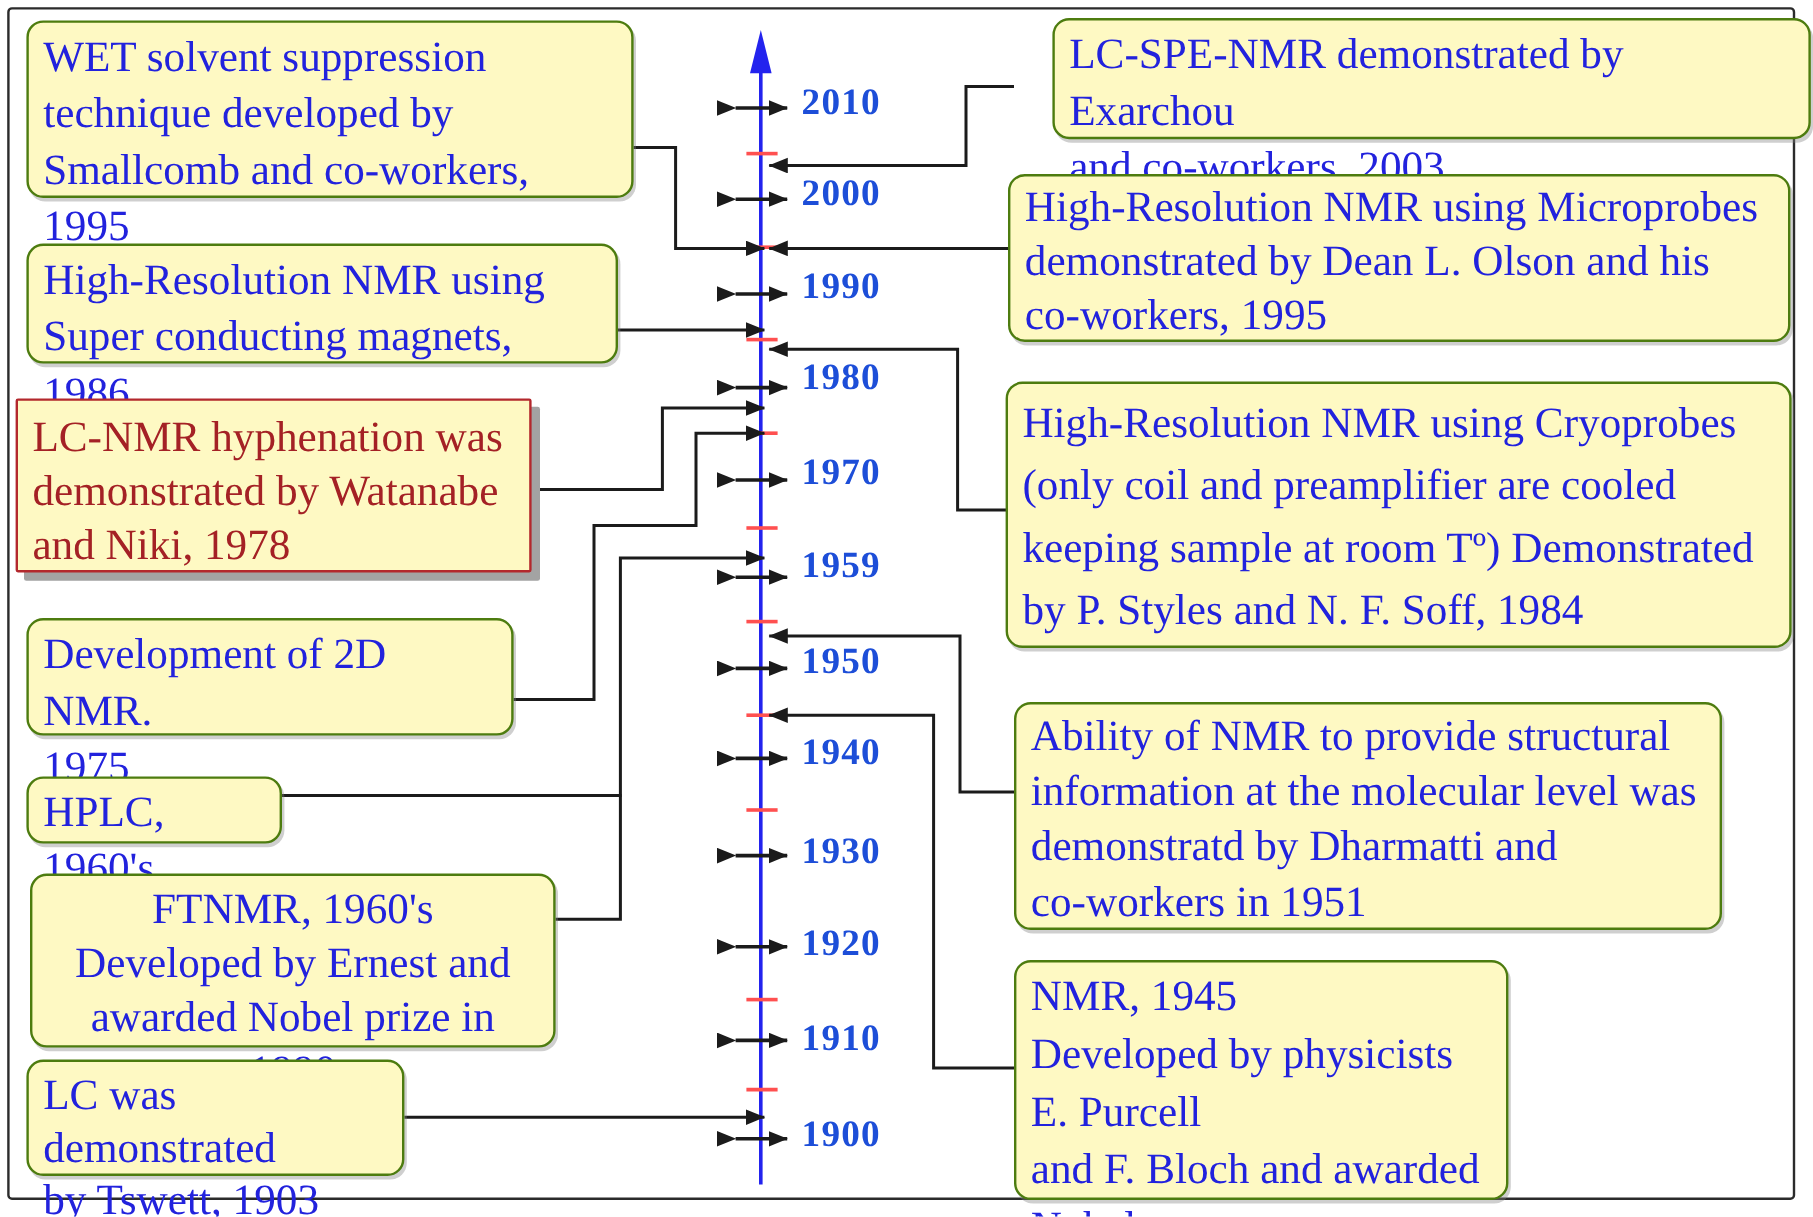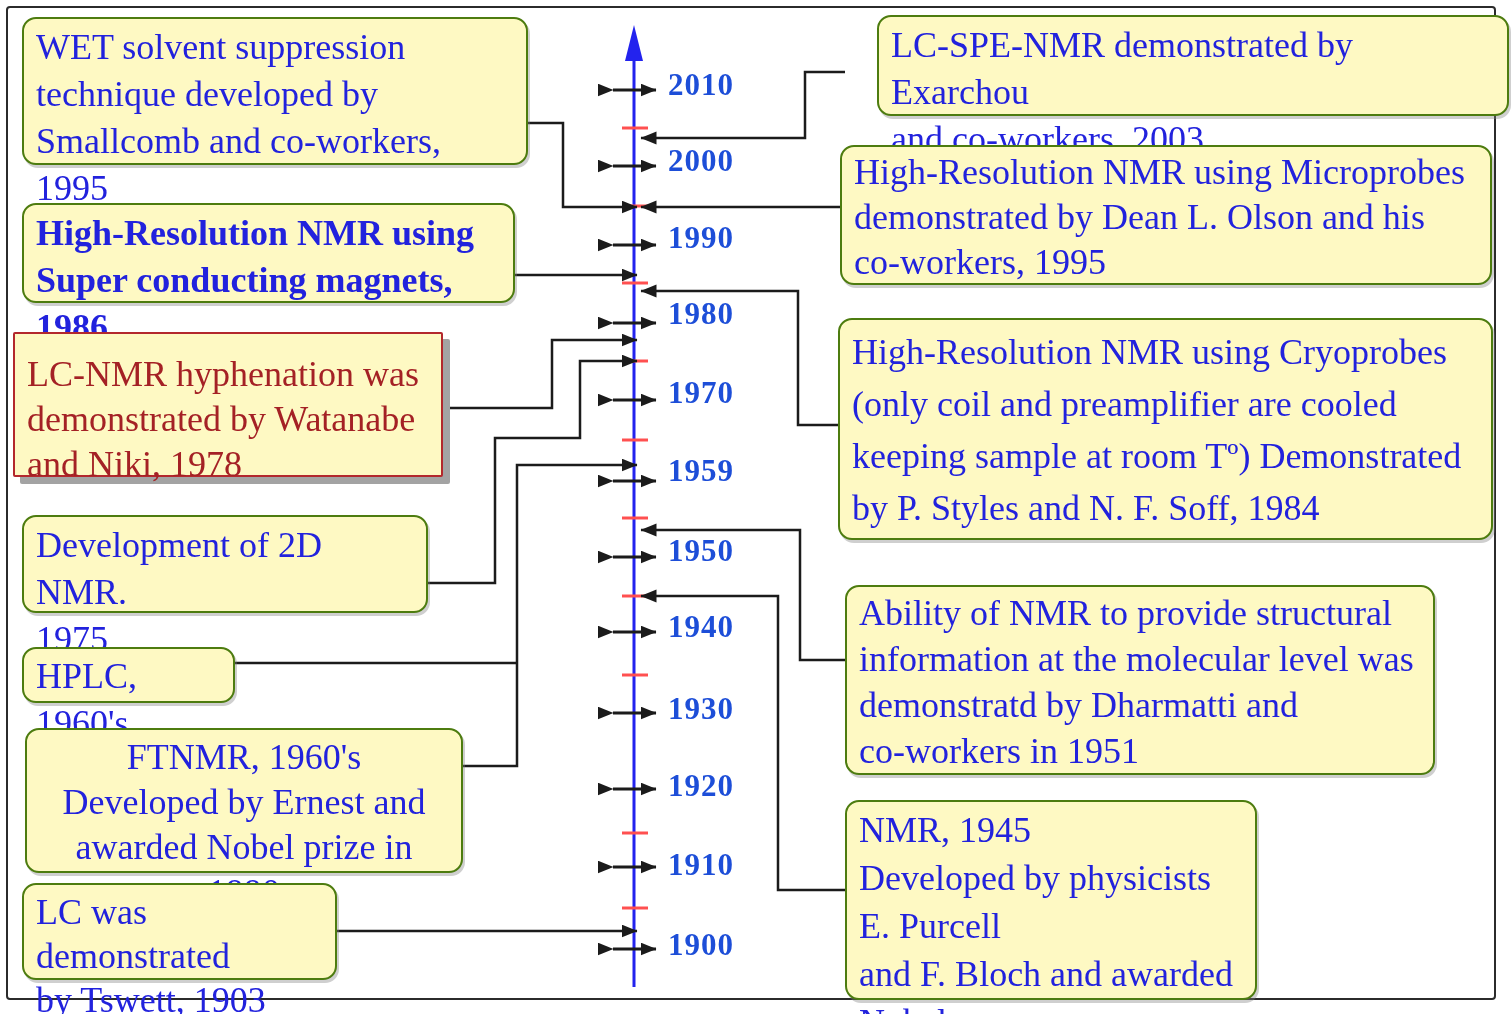--- a/index.html
+++ b/index.html
@@ -24,21 +24,21 @@
     color:#2222dd;
     font-size:36px;line-height:47px;
     padding:5px 12px;
     white-space:pre-line;
     z-index:3;
   }
   .evt.red{
     border-color:#b3282d;border-radius:2px;
     color:#a42125;
     box-shadow:7px 7px 0 #a3a3a3;
-    line-height:45px;padding:18px 12px;
+    line-height:45px;padding:8px 12px;
   }
   .yr{
     position:absolute;left:668px;
     font-weight:bold;font-size:31px;line-height:32px;
     color:#1d4ed8;letter-spacing:1px;
     z-index:2;
   }
 </style>
 </head>
 <body>
@@ -113,21 +113,21 @@
   <div class="yr" style="top:611px">1940</div>
   <div class="yr" style="top:693px">1930</div>
   <div class="yr" style="top:770px">1920</div>
   <div class="yr" style="top:849px">1910</div>
   <div class="yr" style="top:929px">1900</div>
 
   <div class="evt" style="left:22px;top:17px;width:506px;height:148px;">WET solvent suppression
 technique developed by
 Smallcomb and co-workers, 1995</div>
 
-  <div class="evt" style="left:22px;top:203px;width:493px;height:100px;font-weight:bold;">High-Resolution NMR using
+  <div class="evt" style="left:22px;top:203px;width:493px;height:100px;">High-Resolution NMR using
 Super conducting magnets, 1986</div>
 
   <div class="evt red" style="left:13px;top:332px;width:430px;height:145px;">LC-NMR hyphenation was
 demonstrated by Watanabe
 and Niki, 1978</div>
 
   <div class="evt" style="left:22px;top:515px;width:406px;height:98px;">Development of 2D NMR.
 1975</div>
 
   <div class="evt" style="left:22px;top:647px;width:213px;height:56px;padding:4px 12px;">HPLC, 1960's</div>

